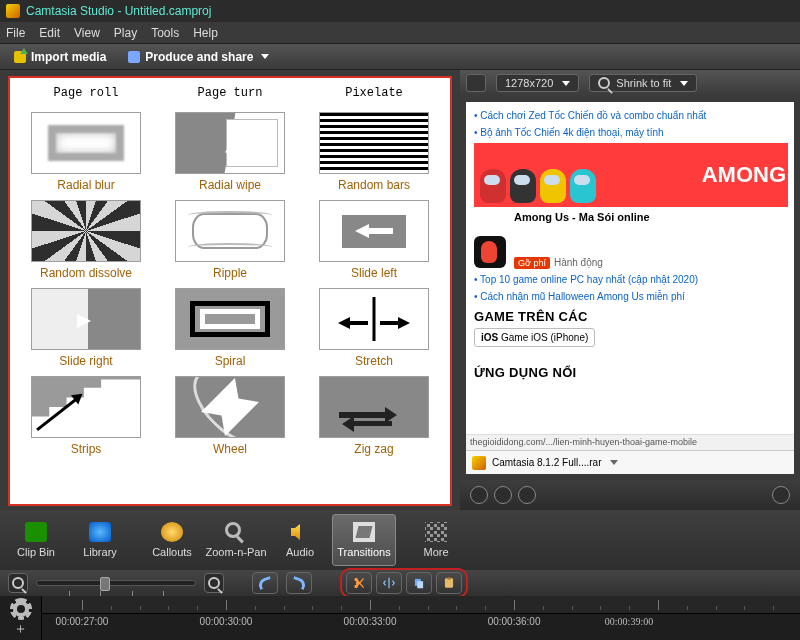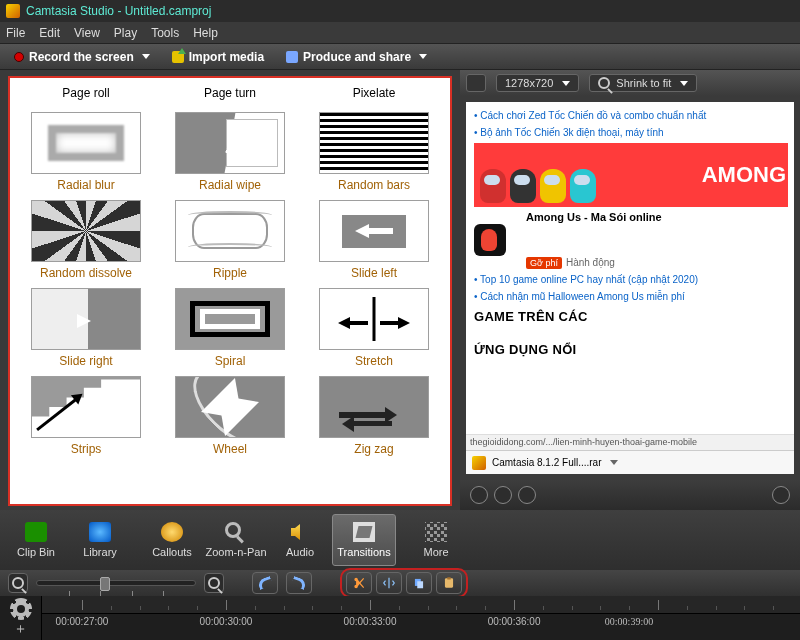--- a/index.html
+++ b/index.html
@@ -24,21 +24,21 @@
 
   
   .main { display:flex; height: calc(640px - 22px - 22px - 26px - 60px - 26px - 44px); }
   .left { width: 460px; background:#3a3a3a; display:flex; flex-direction:column; }
   .right { flex:1; background:#3a3a3a; display:flex; flex-direction:column; }
 
   
   .trans-wrap { margin:6px 8px 4px 8px; flex:1; background:#fff; border:2px solid #d93025; position:relative; }
   .trans-scroll { position:absolute; inset:0; overflow-y:scroll; }
   .trans-grid { display:grid; grid-template-columns: repeat(3, 1fr); padding: 4px 8px 8px 8px; gap: 4px 8px; }
-  .tlabel { color:#000; font-size:12px; text-align:center; padding:4px 0; }
+  .tlabel { color:#000; font-size:12px; text-align:center; padding:4px 0;font-family:Liberation Mono, monospace; }
   .tcell { display:flex; flex-direction:column; align-items:center; gap:4px; margin-top:4px; }
   .thumb { width:110px; height:62px; border:1px solid #9e9e9e; background:#fff; display:flex; align-items:center; justify-content:center; overflow:hidden; position:relative; }
   .tname { color:#a16207; font-size:12px; text-align:center; }
 
   
   .th-radialblur .inner { width:70%; height:60%; background:#fff; border:8px solid #aaa; filter: blur(1px); box-shadow: 0 0 10px #bbb inset; }
   .th-radialwipe .half { position:absolute; inset:0; background:#888; clip-path: polygon(0 0, 55% 0, 45% 100%, 0 100%); }
   .th-radialwipe .box { position:absolute; right:6px; top:6px; bottom:6px; width:48%; background:#fff; border:1px solid #bbb; }
   .th-radialwipe .arrow { position:absolute; left:48%; top:36%; width:22px; height:22px; border:3px solid #fff; border-left:none; border-top:none; border-radius: 0 0 60% 0; transform: rotate(20deg); }
   .th-randombars { background: repeating-linear-gradient(#000 0 3px, #fff 3px 6px); }
@@ -108,21 +108,21 @@
   .mag::after { content:""; position:absolute; right:-5px; bottom:-5px; width:6px; height:2px; background:#ccc; transform:rotate(45deg); }
 
   .pvcontent { flex:1; margin:6px 6px; background:#fff; overflow:hidden; position:relative; color:#000; font-size:10px; } 
   .pvinner { position:absolute; left:0; right:0; top:0; bottom:0; padding:6px 6px 0 8px; }
   .bluelink { color:#0a63c8; line-height:1.25; margin: 2px 0 4px 0; }
   .bluelink::before { content:"• "; color:#0a63c8; }
   .amongus { height:64px; background:#ff3b3b; position:relative; display:flex; align-items:center; justify-content:flex-end; color:#fff; font-weight:900; font-size:22px; padding-right:2px; overflow:hidden; margin-bottom:4px; }
   .amongus .bean { width:26px; height:34px; border-radius:12px 12px 8px 8px; margin:0 2px; position:relative; }
   .amongus .visor { position:absolute; top:6px; left:4px; width:16px; height:10px; background:#cde; border-radius:5px; }
   .b-red { background:#d0302f; } .b-blk { background:#333; } .b-yel { background:#f0c400; } .b-cyn { background:#29c6d1; }
-  .aurow { display:flex; align-items:center; gap:20px; margin-bottom:6px; }
+  .aurow { display:flex; align-items:flex-end; gap:8px; margin-bottom:6px; }
   .auic { width:32px; height:32px; background:#111; border-radius:6px; position:relative; }
   .auic::after { content:""; position:absolute; left:7px; top:5px; width:16px; height:22px; background:#e43; border-radius:8px 8px 6px 6px; }
   .aurow .t1 { font-weight:bold; font-size:11px; }
   .aurow .t2 { font-size:10px; color:#666;margin-top:34px; }
   .badge { background:#e53700; color:#fff; font-size:9px; padding:1px 4px; border-radius:2px; margin-right:4px; }
   .sectH { font-weight:bold; font-size:13px; margin:6px 0 4px 0; letter-spacing:.3px; }
   .pill { display:inline-block; border:1px solid #bbb; border-radius:3px; padding:3px 6px; font-size:10px; }
   .pill b { font-weight:bold; }
   .urlb { position:absolute; left:0; right:0; bottom:24px; height:16px; background:#f1f1f1; color:#555; font-size:9px; padding:2px 4px; border-top:1px solid #ddd; white-space:nowrap; overflow:hidden; }
   .dlbar { position:absolute; left:0; right:0; bottom:0; height:24px; background:#f7f7f7; border-top:1px solid #ccc; display:flex; align-items:center; padding:0 6px; gap:6px; font-size:10px; }
@@ -169,25 +169,20 @@
   <span>File</span>
   <span>Edit</span>
   <span>View</span>
   <span>Play</span>
   <span>Tools</span>
   <span>Help</span>
 </div>
 
 <div class="toolbar">
   <div class="tool-btn">
-    <span class="rec-dot"></span>
-    <span>Record the screen</span>
-    <span class="caret"></span>
-  </div>
-  <div class="tool-btn">
     <span class="import-icon"></span>
     <span>Import media</span>
   </div>
   <div class="tool-btn">
     <span class="produce-icon"></span>
     <span>Produce and share</span>
     <span class="caret"></span>
   </div>
   <div style="flex:1"></div>
 </div>
@@ -304,21 +299,21 @@
       </div>
       <div class="pvdrop">
         <span class="mag"></span>
         <span>Shrink to fit</span>
         <span class="caret"></span>
       </div>
     </div>
     <div class="pvcontent">
       <div class="pvinner">
         <div class="bluelink">Cách chơi Zed Tốc Chiến đồ và combo chuẩn nhất</div>
-        <div class="bluelink">Bộ ảnh Tốc Chiến 3k điện thoại, máy tính</div>
+        <div class="bluelink">Bộ ảnh Tốc Chiến 4k điện thoại, máy tính</div>
         <div class="amongus">
           <div style="position:absolute;left:4px;bottom:4px;display:flex;">
             <div class="bean b-red">
                 <div class="visor"></div>
               </div>
             <div class="bean b-blk">
                 <div class="visor"></div>
               </div>
             <div class="bean b-yel">
                 <div class="visor"></div>
@@ -332,20 +327,21 @@
         <div class="aurow">
           <div class="auic"></div>
           <div>
             <div class="t1">Among Us - Ma Sói online</div>
             <div class="t2"><span class="badge">Gỡ phí</span><span>Hành động</span></div>
           </div>
         </div>
         <div class="bluelink">Top 10 game online PC hay nhất (cập nhật 2020)</div>
         <div class="bluelink">Cách nhận mũ Halloween Among Us miễn phí</div>
         <div class="sectH">GAME TRÊN CÁC</div>
+        <div class="pill"><b>iOS</b> <span>Game iOS (iPhone)</span></div>
         <div class="sectH" style="margin-top:18px">ỨNG DỤNG NỔI</div>
       </div>
       <div class="urlb">thegioididong.com/.../lien-minh-huyen-thoai-game-mobile</div>
       <div class="dlbar">
         <span class="dlic"></span>
         <span>Camtasia 8.1.2 Full....rar</span>
         <span class="caret" style="border-top-color:#666"></span>
       </div>
     </div>
     <div class="pvtb">

